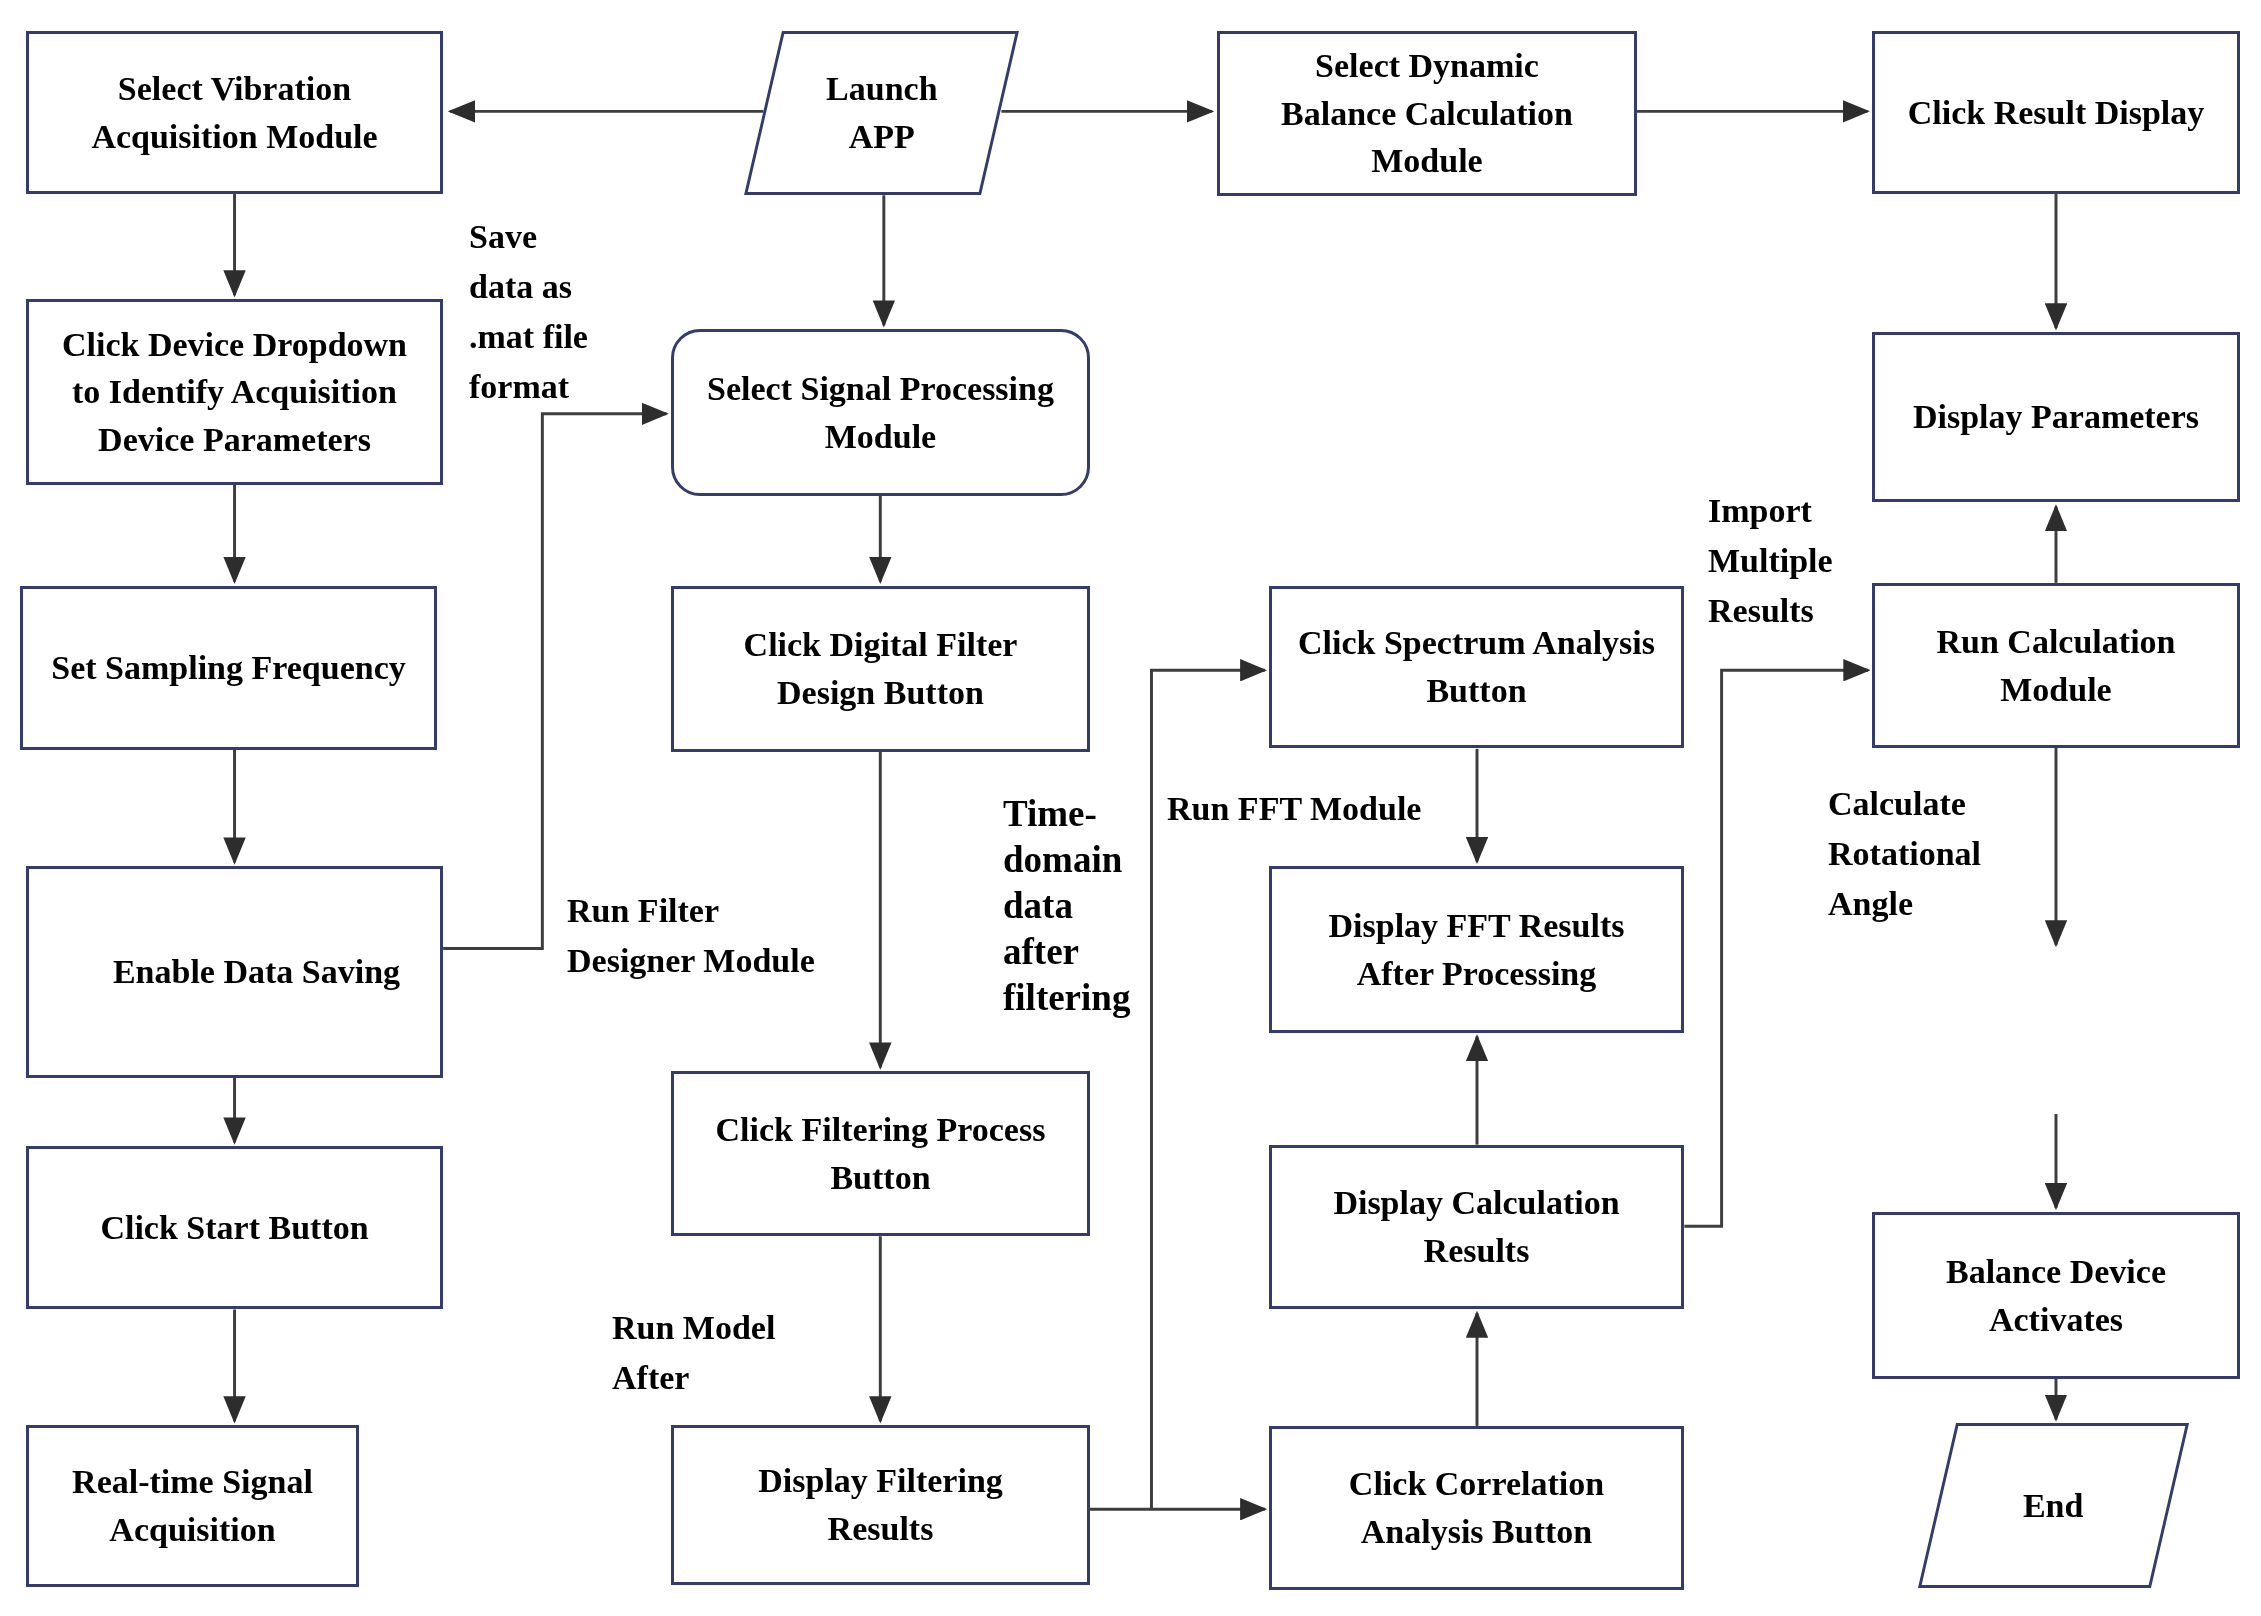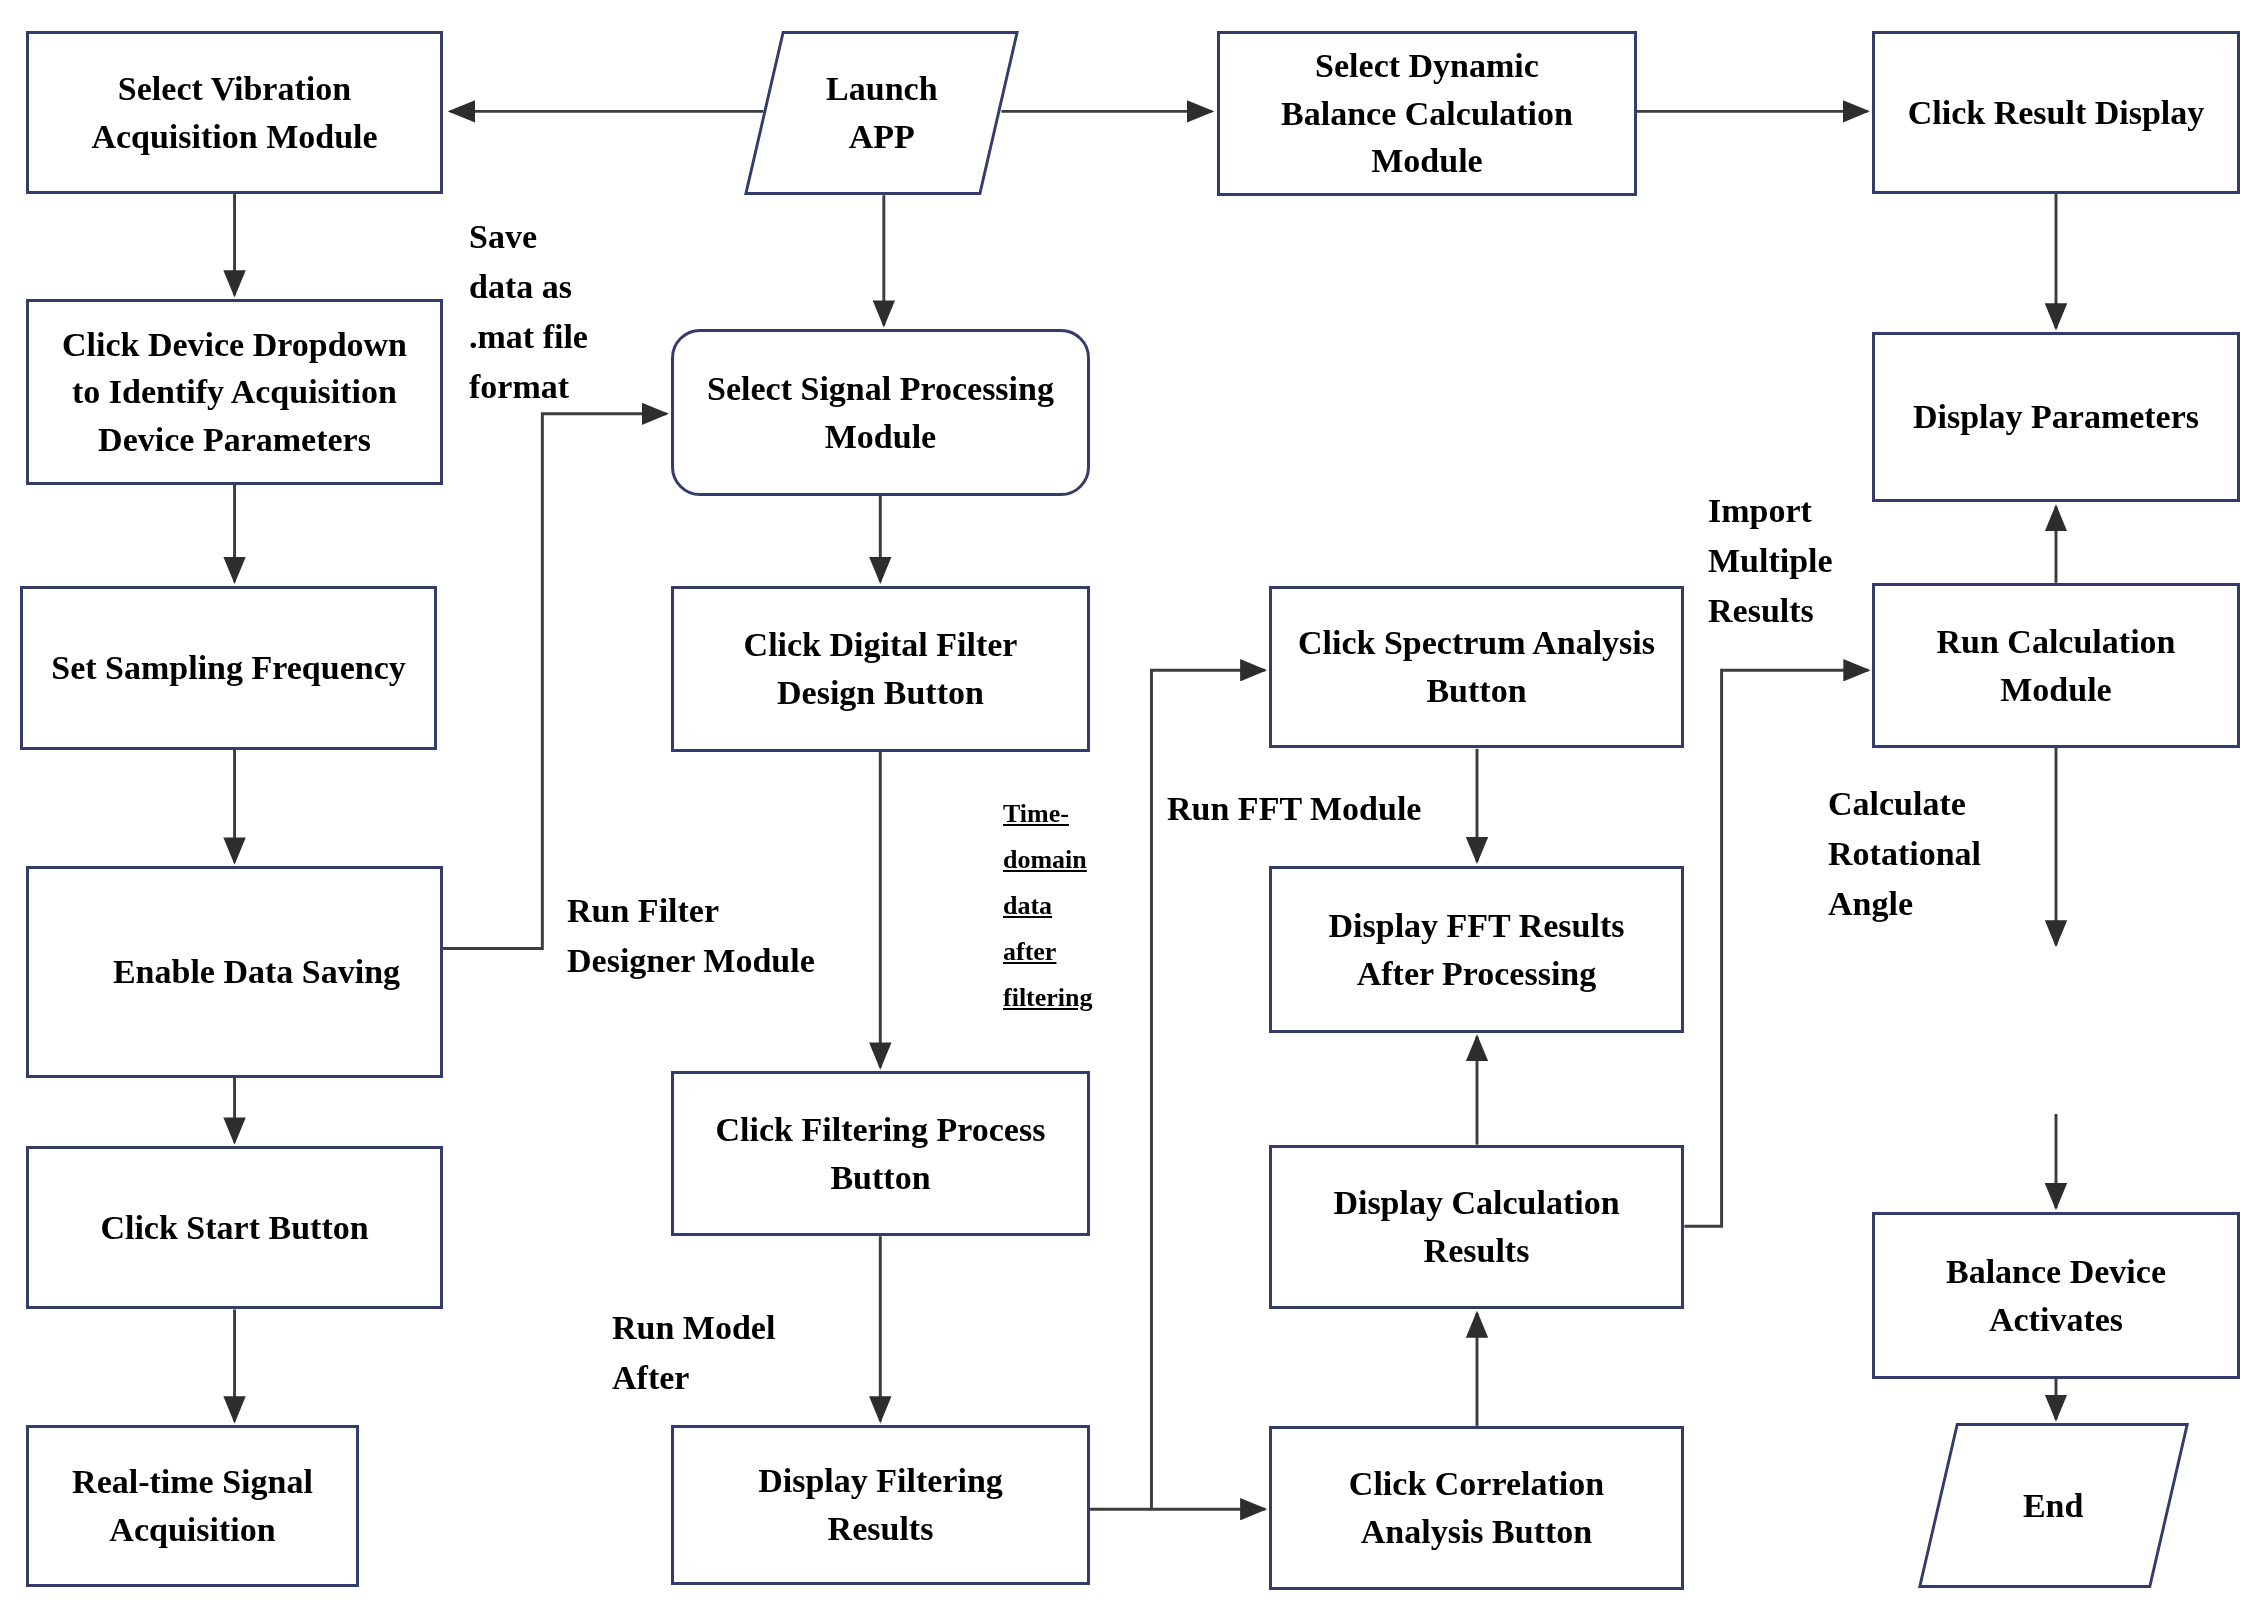--- a/index.html
+++ b/index.html
@@ -43,21 +43,21 @@
     color:var(--c-text);white-space:pre-line;
   }
   .flabel{
     position:absolute;
     text-align:left;
     font-size:34px;font-weight:700;line-height:50px;
     color:var(--c-text);
     white-space:pre-line;
     z-index:3;
   }
-  .flabel.tight{line-height:46px;font-size:26px;text-decoration:underline;}
+  .flabel.tight{line-height:46px;font-size:37px;}
 </style>
 </head>
 <body>
 
 <div class="stage">
 
   <svg class="wires" viewBox="0 0 3827 2736" xmlns="http://www.w3.org/2000/svg">
     <defs>
       <marker id="ah" markerUnits="userSpaceOnUse" markerWidth="46" markerHeight="38" refX="42" refY="19" orient="auto">
         <path d="M0,0 L46,19 L0,38 Z" fill="#2d2d2d"></path>

